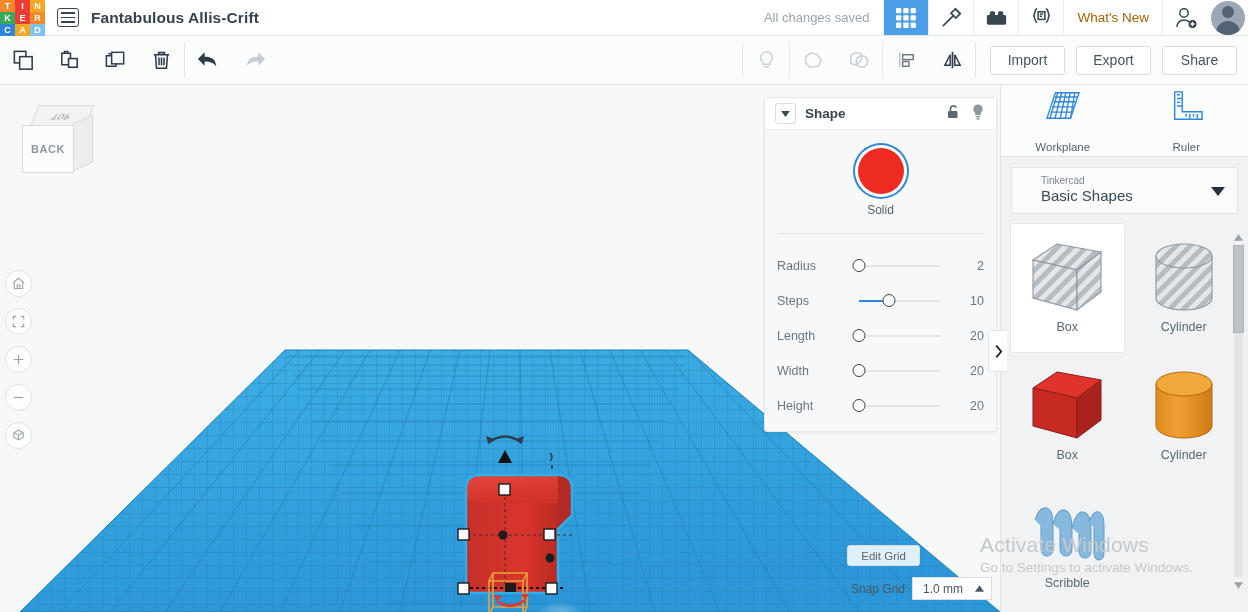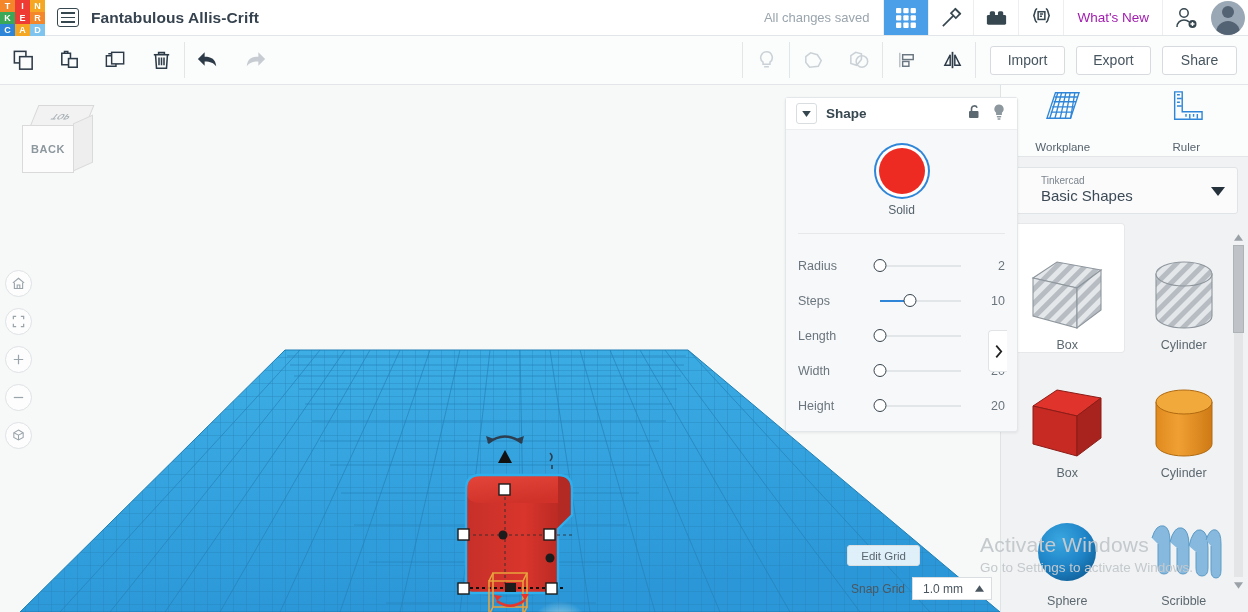--- a/index.html
+++ b/index.html
@@ -33,21 +33,21 @@
   .hamburger .box i { display: block; height: 1.8px; background: #37474f; }
   .doc-title { display: flex; align-items: center; font-size: 15.5px;
     font-weight: bold; color: #36434f; letter-spacing: .1px; }
   .topbar-spacer { flex: 1 1 auto; }
   .saved-text { display: flex; align-items: center; font-size: 13px;
     color: #9aa5ad; padding: 10px 14px; }
   .tb-icon { width: 45px; display: flex; align-items: center;
     justify-content: center; border-left: 1px solid #eceef0; flex: 0 0 45px; }
   .tb-icon.active { background: #4b9fe8; }
   .whatsnew { display: flex; align-items: center; padding: 0 13px;
-    font-size: 13.5px; color: #a21caf; border-left: 1px solid #eceef0; }
+    font-size: 13.5px; color: #a16207; border-left: 1px solid #eceef0; }
   .adduser { width: 46px; display:flex; align-items:center; justify-content:center;
     border-left: 1px solid #eceef0; flex: 0 0 46px; }
   .avatar { width: 40px; height: 36px; display:flex; align-items:center;
     justify-content:center; flex: 0 0 40px; }
   .avatar .circ { width: 34px; height: 34px; border-radius: 50%;
     background: #9aa7b4; position: relative; overflow: hidden; }
   .avatar .circ::before { content:''; position:absolute; left:50%; top:5px;
     transform: translateX(-50%); width: 12px; height: 12px; border-radius:50%;
     background:#546374; }
   .avatar .circ::after { content:''; position:absolute; left:50%; top:20px;
@@ -107,21 +107,21 @@
     gap: 12px; font-size: 12px; color: #49555e; }
 
   
   .collapse-tab { position: absolute; left: 988px; top: 330px; width: 19px;
     height: 42px; background: #fff; border: 1px solid #e1e4e6;
     border-right: none; border-radius: 4px 0 0 4px;
     display: flex; align-items: center; justify-content: center;
     font-size: 15px; color: #37474f; z-index: 6; }
 
   
-  .shapepanel { position: absolute; left: 785px; top: 97px; width: 233px;
+  .shapepanel { position: absolute; left: 764px; top: 97px; width: 233px;
     background: #f7f8f9; border: 1px solid #e4e7e9; border-radius: 3px;
     box-shadow: 0 1px 3px rgba(0,0,0,.07); z-index: 5; }
   .sp-head { height: 32px; background: #fff; border-bottom: 1px solid #eceef0;
     display: flex; align-items: center; padding: 0 10px; gap: 9px; }
   .sp-caret { width: 21px; height: 21px; border: 1px solid #d9dde0;
     border-radius: 3px; background: #fff; display: flex; align-items: center;
     justify-content: center; }
   .sp-title { font-size: 13.5px; font-weight: bold; color: #37474f; }
   .sp-head-spacer { flex: 1 1 auto; }
   .sp-body { padding: 18px 0 8px; }
@@ -158,21 +158,21 @@
   .sb-select-wrap { padding: 10px 10px 8px; }
   .sb-select { background: #fbfbfc; border: 1px solid #e1e4e6; border-radius: 3px;
     padding: 7px 29px 9px; position: relative; }
   .sb-select .cat { font-size: 10px; color: #7b858c; margin-bottom: 1px; }
   .sb-select .val { font-size: 15px; color: #3c4a55; }
   .sb-select .arrow { position: absolute; right: 12px; top: 50%;
     transform: translateY(-50%); }
   .sb-grid { padding: 2px 8px 0 10px; display: grid;
     grid-template-columns: 1fr 1fr; gap: 0px 4px; position: relative; }
   .shape-cell { height: 128px; display: flex; flex-direction: column;
-    align-items: center; justify-content: flex-start; padding-top: 28px;
+    align-items: center; justify-content: flex-start; padding-top: 10px;
     border-radius: 3px; }
   .shape-cell.sel { background: #ffffff; box-shadow: 0 0 0 1px #e6e8ea; }
   .shape-art { height: 88px; display: flex; align-items: center;
     justify-content: center; }
   .shape-lbl { font-size: 12.5px; color: #5c6870; margin-top: -2px; }
   .sb-scroll { position: absolute; right: 4px; top: 146px; width: 12px;
     height: 360px; }
   .sb-scroll .track { position: absolute; left: 2px; top: 14px; width: 9px;
     bottom: 14px; background: #e3e5e7; }
   .sb-scroll .thumb { position: absolute; left: 1px; top: 14px; width: 11px;
@@ -715,35 +715,20 @@
               </defs>
     <path d="M16 20 H72 V62 a28 12 0 0 1 -56 0 z" fill="url(#og)" stroke="#b06a10" stroke-width="1"></path>
     <ellipse cx="44" cy="20" rx="28" ry="12" fill="#f2a93c" stroke="#b06a10" stroke-width="1"></ellipse>
   </svg>
           </div>
           <div class="shape-lbl">Cylinder</div>
         </div>
         <div class="shape-cell">
           <div class="shape-art">
             <svg width="88" height="84" viewBox="0 0 88 84">
-    <defs>
-                <radialGradient id="sg" cx="0.38" cy="0.3" r="0.75">
-      <stop offset="0" stop-color="#3aa7e0"></stop>
-                  <stop offset="0.6" stop-color="#1f85c8"></stop>
-      <stop offset="1" stop-color="#11639c"></stop>
-                </radialGradient>
-              </defs>
-    <circle cx="44" cy="42" r="29" fill="url(#sg)"></circle>
-  </svg>
-          </div>
-          <div class="shape-lbl">Sphere</div>
-        </div>
-        <div class="shape-cell">
-          <div class="shape-art">
-            <svg width="88" height="84" viewBox="0 0 88 84">
     <g fill="#86b9dd" stroke="#5e9bc6" stroke-width="1">
       <path d="M12 28 q4-14 12-12 q6 2 6 16 v24 q0 8 -6 8 q-6 0 -6 -8 V34"></path>
       <path d="M30 32 q4-16 12-14 q7 2 7 18 v20 q0 8 -6 8 q-6 0 -6 -8 V38"></path>
       <path d="M49 36 q4-18 12-16 q7 2 7 18 v20 q0 8 -6 8 q-6 0 -6 -8 V42"></path>
       <path d="M66 30 q4-12 10-10 q5 2 5 14 v26 q0 8 -5 8 q-5 0 -5 -8 V36"></path>
     </g>
             </svg>
           </div>
           <div class="shape-lbl">Scribble</div>
         </div>

